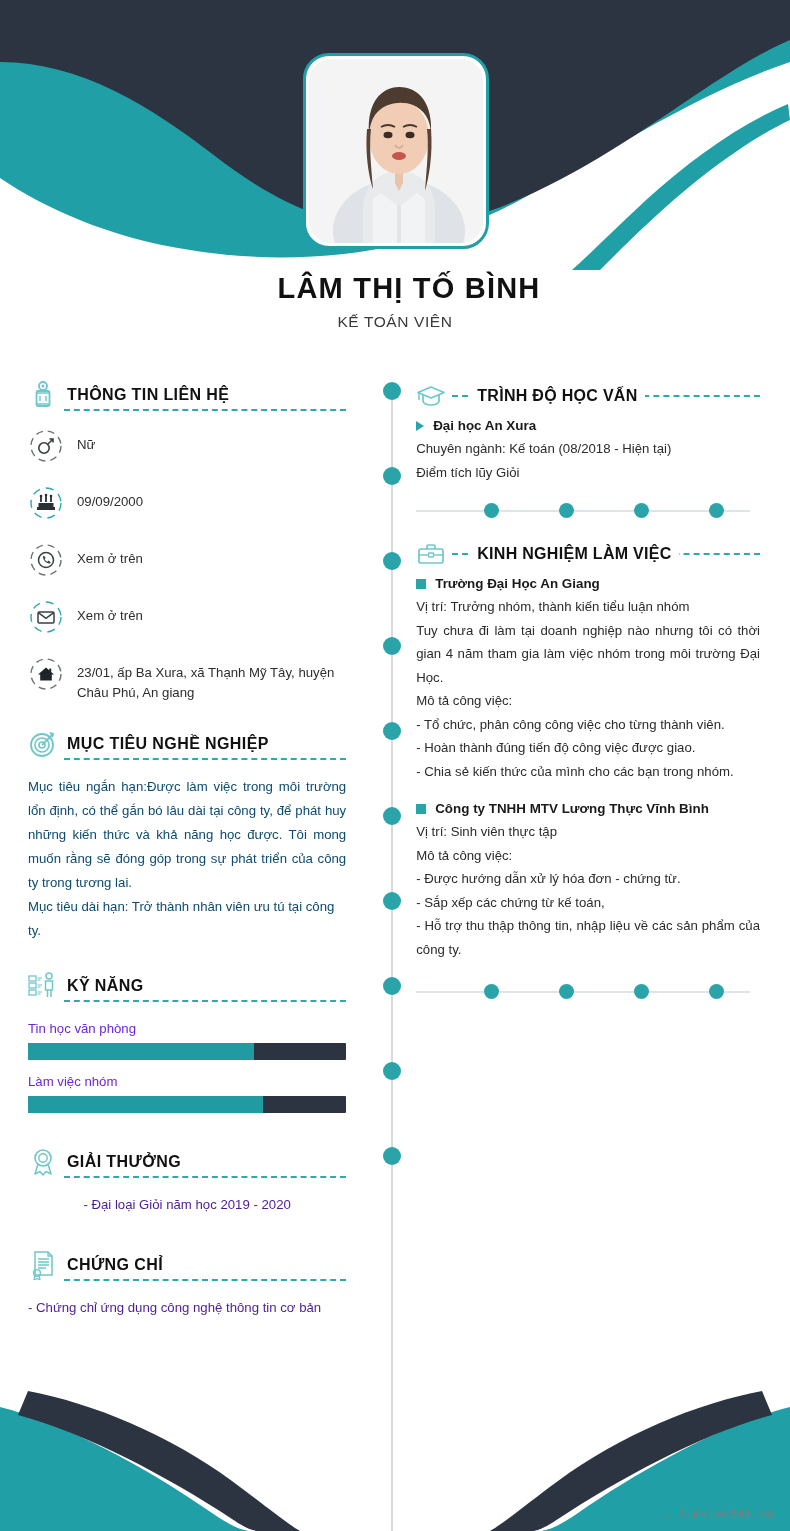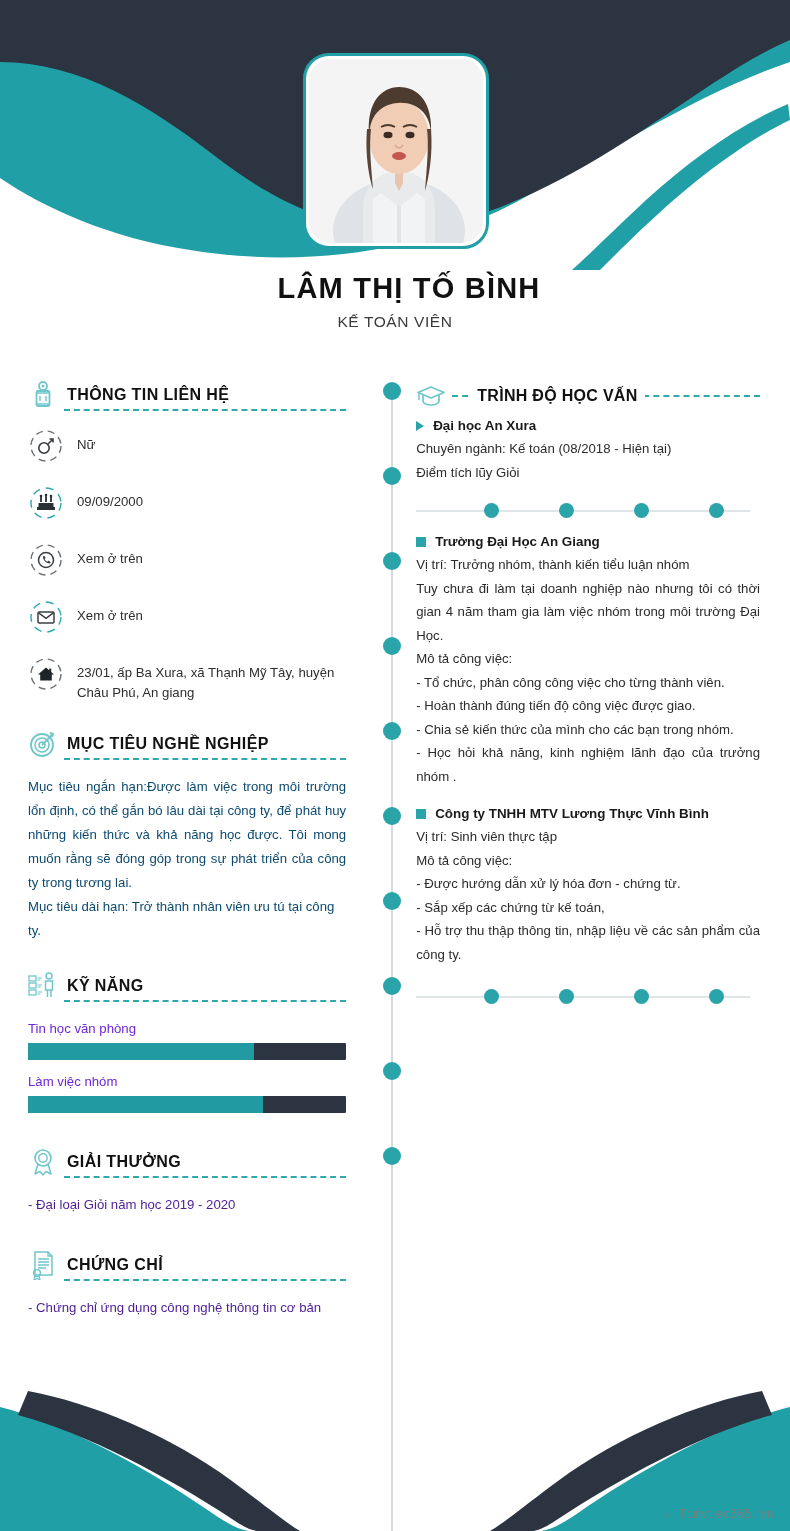--- a/index.html
+++ b/index.html
@@ -312,21 +312,21 @@
           </div>
           <div class="skill">
             <div class="skill-name">Làm việc nhóm</div>
             <div class="skill-bar">
               <div class="skill-fill" style="width:74%"></div>
             </div>
           </div>
         </div>
       </div>
 
-      <div class="sec" style="margin-top:30px;">
+      <div class="sec" style="margin-top:30px;text-align:center;">
         <div class="sec-head">
           <span class="sec-icon">
             <svg width="28" height="30" viewBox="0 0 28 30">
               <circle cx="14" cy="11" r="8" fill="none" stroke="#6FC6CB" stroke-width="1.6"></circle>
               <circle cx="14" cy="11" r="4.2" fill="none" stroke="#6FC6CB" stroke-width="1.4"></circle>
               <path d="M9,17 L6,27 L11,24.5 L14,28 L17,24.5 L22,27 L19,17" fill="none" stroke="#6FC6CB" stroke-width="1.5" stroke-linejoin="round"></path>
             </svg>
           </span>
           <span class="sec-title">GIẢI THƯỞNG</span>
           <span class="sec-dash"></span>
@@ -398,33 +398,44 @@
           <div class="dot-divider">
             <span class="dd-line"></span>
             <span class="dd-dot" style="left:68px;"></span>
             <span class="dd-dot" style="left:143px;"></span>
             <span class="dd-dot" style="left:218px;"></span>
             <span class="dd-dot" style="left:293px;"></span>
           </div>
         </div>
 
         <div style="margin-top:10px;">
+          <div class="rsec-head">
+            <span class="rsec-icon">
+              <svg width="30" height="24" viewBox="0 0 30 24">
+                <rect x="3" y="7" width="24" height="14" rx="1.6" fill="none" stroke="#6FC6CB" stroke-width="1.7"></rect>
+                <path d="M11,7 L11,4.2 C11,3.4 11.6,3 12.3,3 L17.7,3 C18.4,3 19,3.4 19,4.2 L19,7" fill="none" stroke="#6FC6CB" stroke-width="1.7"></path>
+                <path d="M3,13 L27,13" stroke="#6FC6CB" stroke-width="1.4"></path>
+                <rect x="12.5" y="11" width="5" height="4" rx="0.8" fill="#fff" stroke="#6FC6CB" stroke-width="1.3"></rect>
+              </svg>
+            </span>
+            <span class="rsec-title">KINH NGHIỆM LÀM VIỆC</span>
+            <span class="rsec-dash"></span>
+          </div>
 
           <div class="entry">
             <div class="entry-title">
               <span class="bullet-sq"></span>
               <span>Trường Đại Học An Giang</span>
             </div>
             <div class="entry-line">Vị trí: Trưởng nhóm, thành kiến tiểu luận nhóm</div>
             <div class="entry-line just">Tuy chưa đi làm tại doanh nghiệp nào nhưng tôi có thời gian 4 năm tham gia làm việc nhóm trong môi trường Đại Học.</div>
             <div class="entry-line">Mô tả công việc:</div>
             <div class="entry-line">- Tổ chức, phân công công việc cho từng thành viên.</div>
             <div class="entry-line">- Hoàn thành đúng tiến độ công việc được giao.</div>
             <div class="entry-line just">- Chia sẻ kiến thức của mình cho các bạn trong nhóm.</div>
-            <div class="entry-line just">- Học hỏi khả năng, kinh nghiệm lãnh đạo của trưởng nhóm .</div>
           </div>
 
           <div class="entry" style="margin-top:18px;">
             <div class="entry-title">
               <span class="bullet-sq"></span>
               <span>Công ty TNHH MTV Lương Thực Vĩnh Bình</span>
             </div>
             <div class="entry-line">Vị trí:  Sinh viên thực tập</div>
             <div class="entry-line">Mô tả công việc:</div>
             <div class="entry-line">- Được hướng dẫn xử lý hóa đơn - chứng từ.</div>

